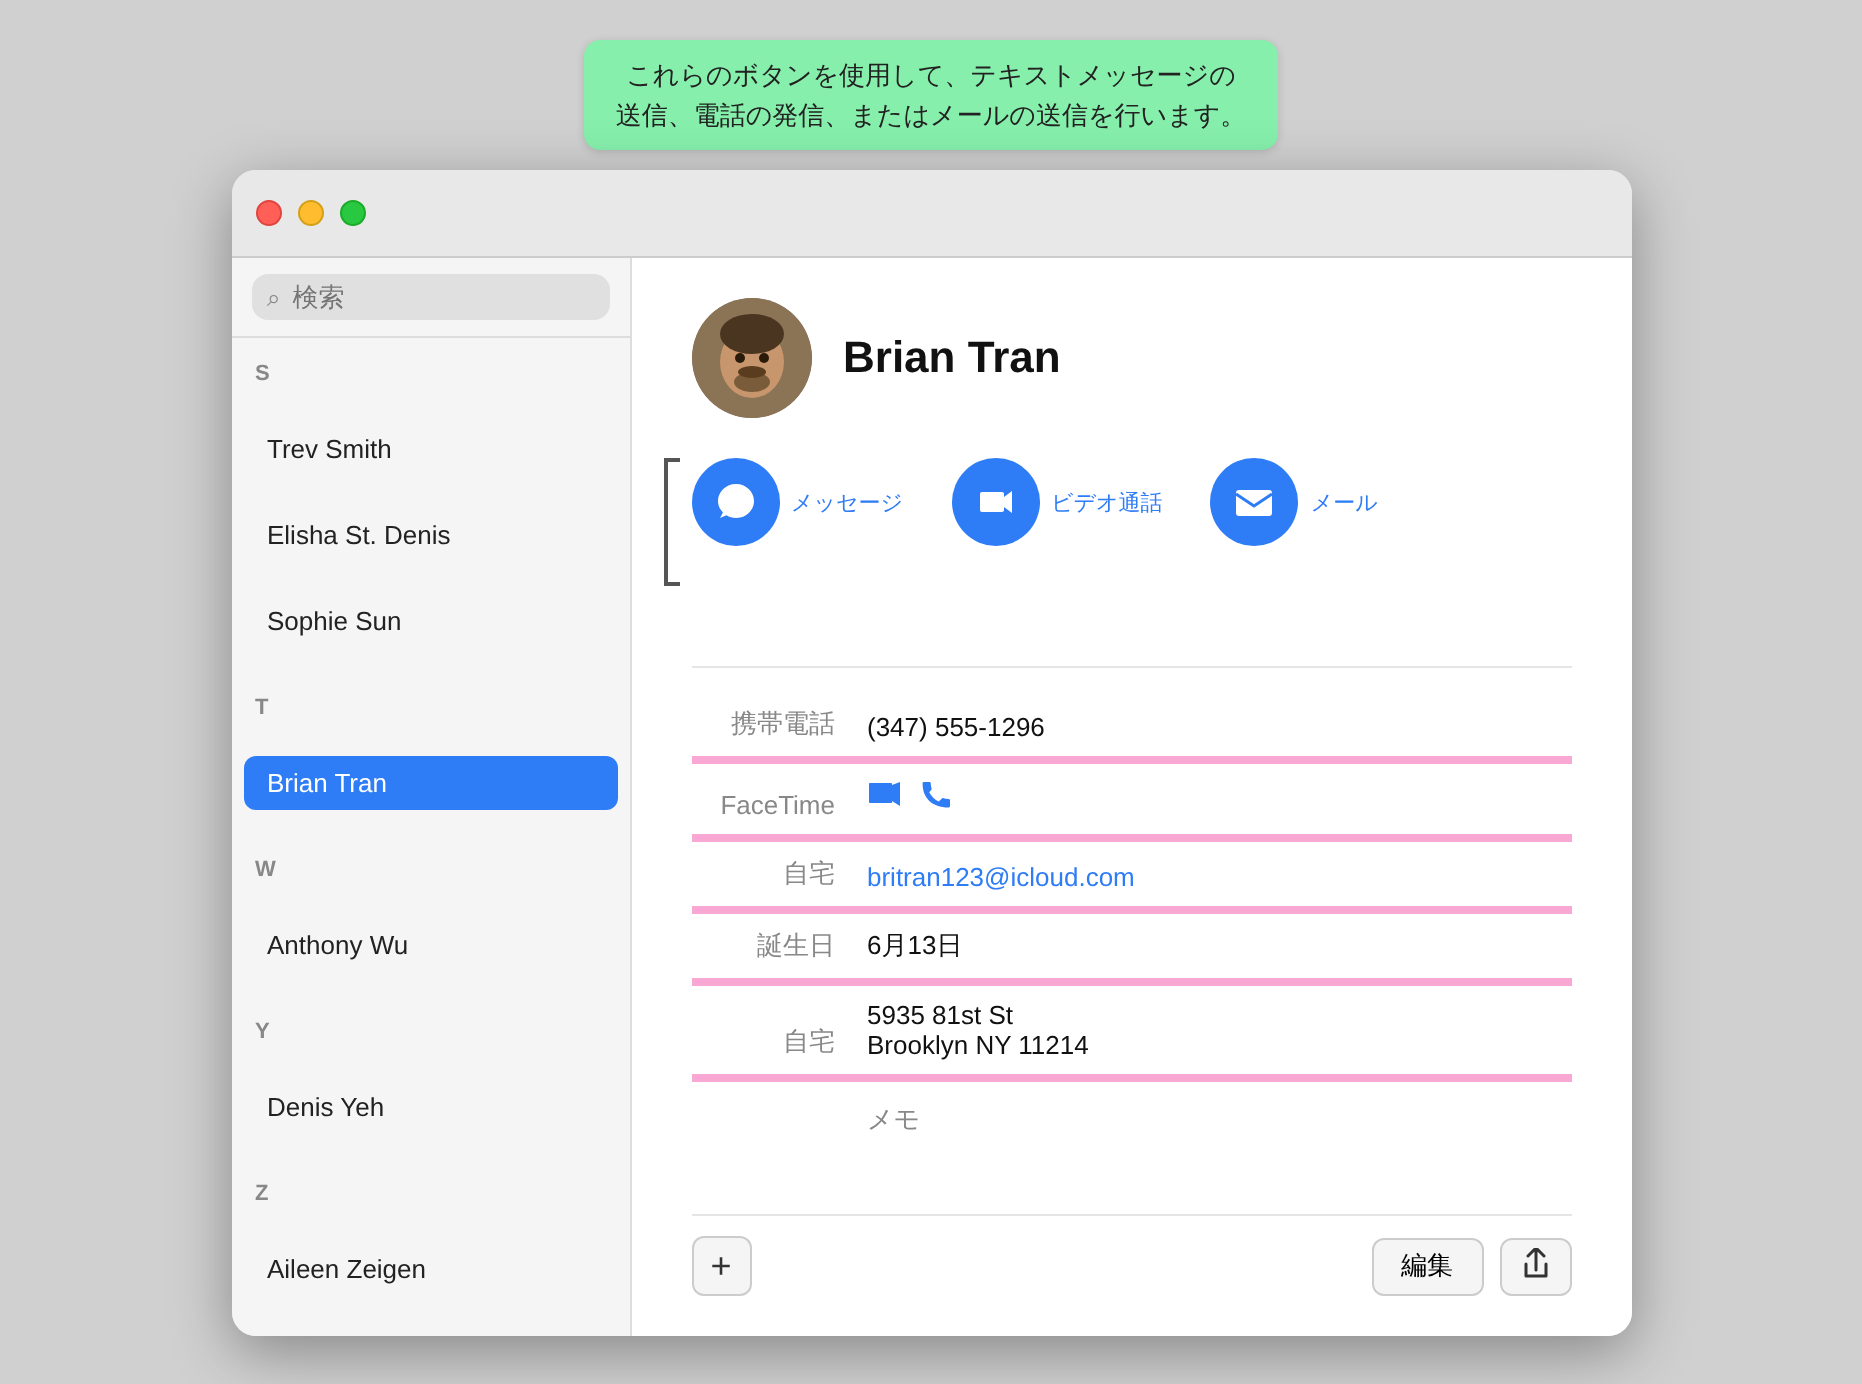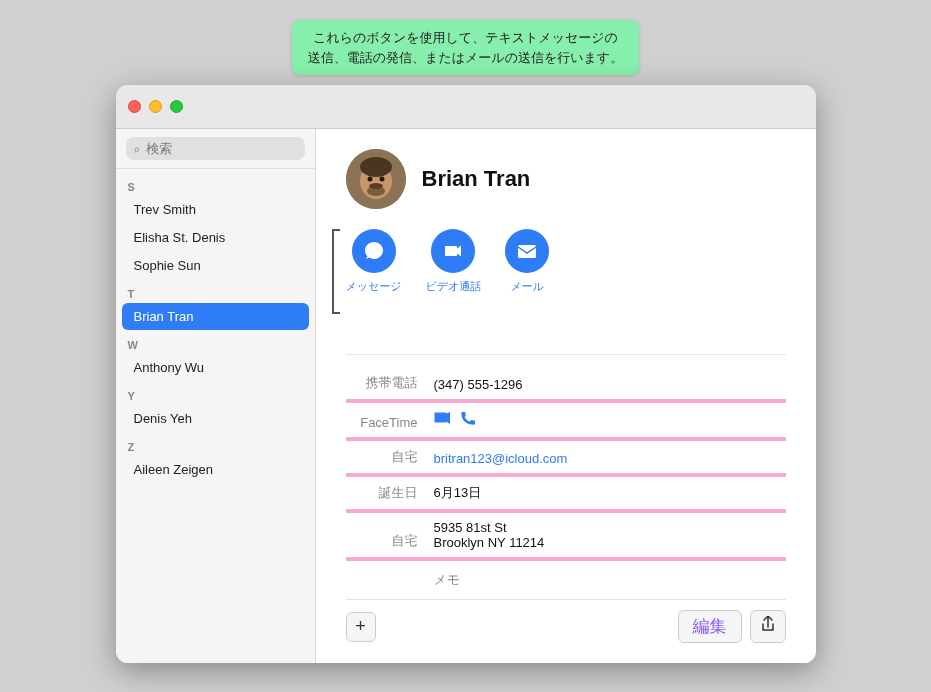--- a/index.html
+++ b/index.html
@@ -119,21 +119,21 @@
       color: #888;
       padding: 8px 12px 2px 12px;
     }
 
     .contact-item {
       padding: 6px 12px;
       font-size: 13px;
       color: #222;
       cursor: pointer;
       border-radius: 6px;
-      margin: 1px 6px;
+      margin: 16px 6px;
     }
 
     .contact-item.selected {
       background: #2e7cf6;
       color: white;
     }
 
     
     .detail-pane {
       flex: 1;
@@ -177,21 +177,21 @@
 
     .action-buttons {
       display: flex;
       gap: 24px;
       margin-bottom: 24px;
       padding-bottom: 16px;
     }
 
     .action-btn {
       display: flex;
-      flex-direction: column;
+      flex-direction: row;
       align-items: center;
       gap: 6px;
       cursor: pointer;
       background: none;
       border: none;
     }
 
     .action-btn-circle {
       width: 44px;
       height: 44px;
@@ -279,23 +279,23 @@
     .bottom-right-btns {
       display: flex;
       gap: 8px;
     }
 
     .edit-btn, .share-btn {
       padding: 4px 14px;
       border-radius: 6px;
       border: 1px solid #ccc;
       background: #f5f5f5;
-      font-size: 17px;
+      font-size: 13px;
       cursor: pointer;
-      color: #8b5cf6;
+      color: #000000;
     }
 
     .share-btn {
       padding: 4px 10px;
     }
   </style>
 </head>
 <body>
 
 <div class="annotation-bubble">

